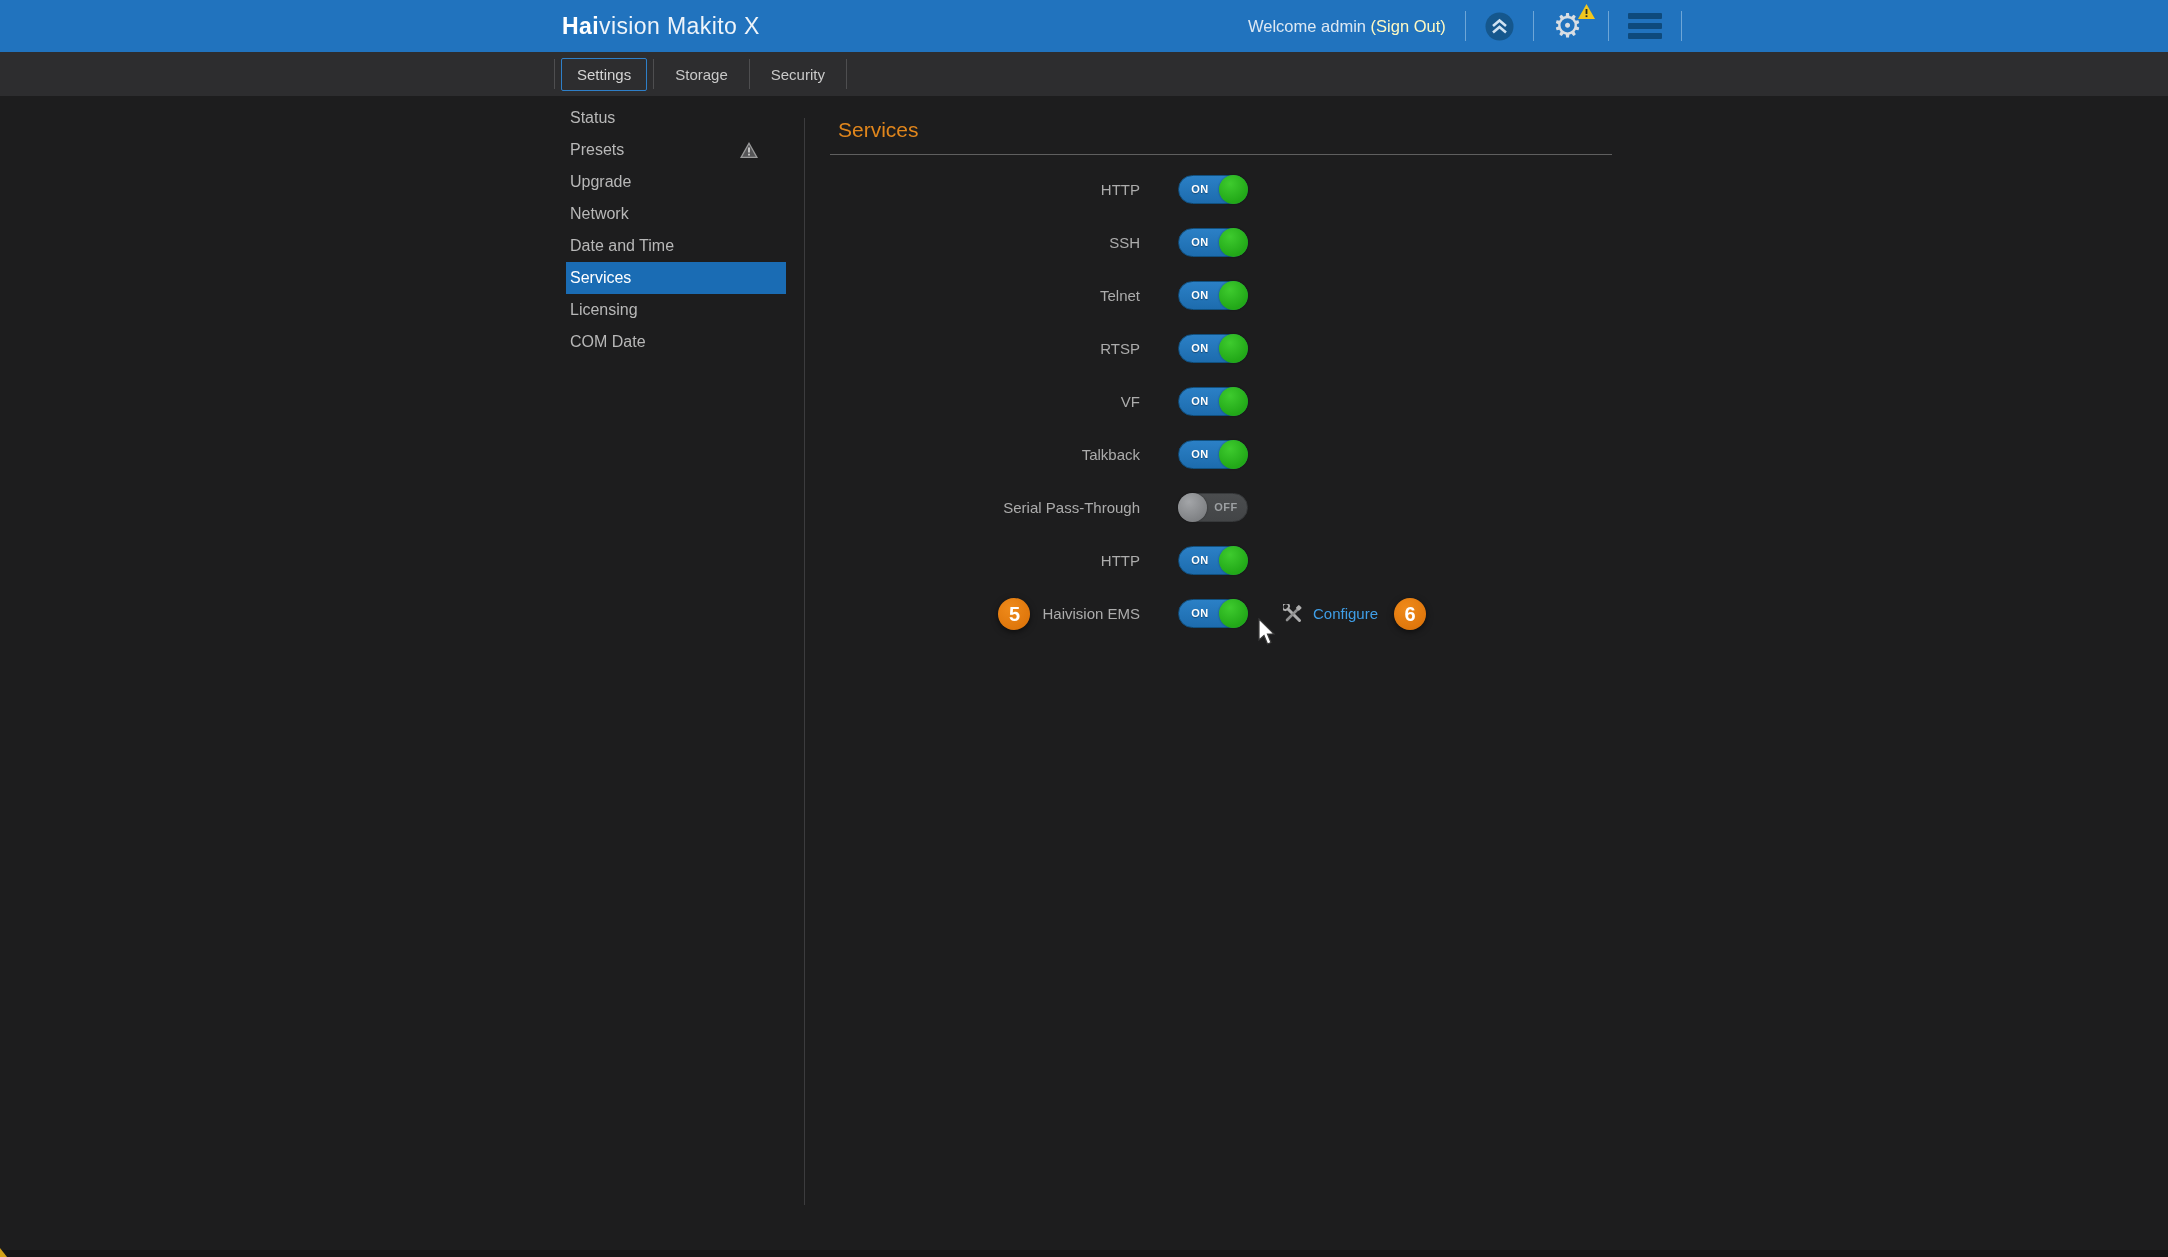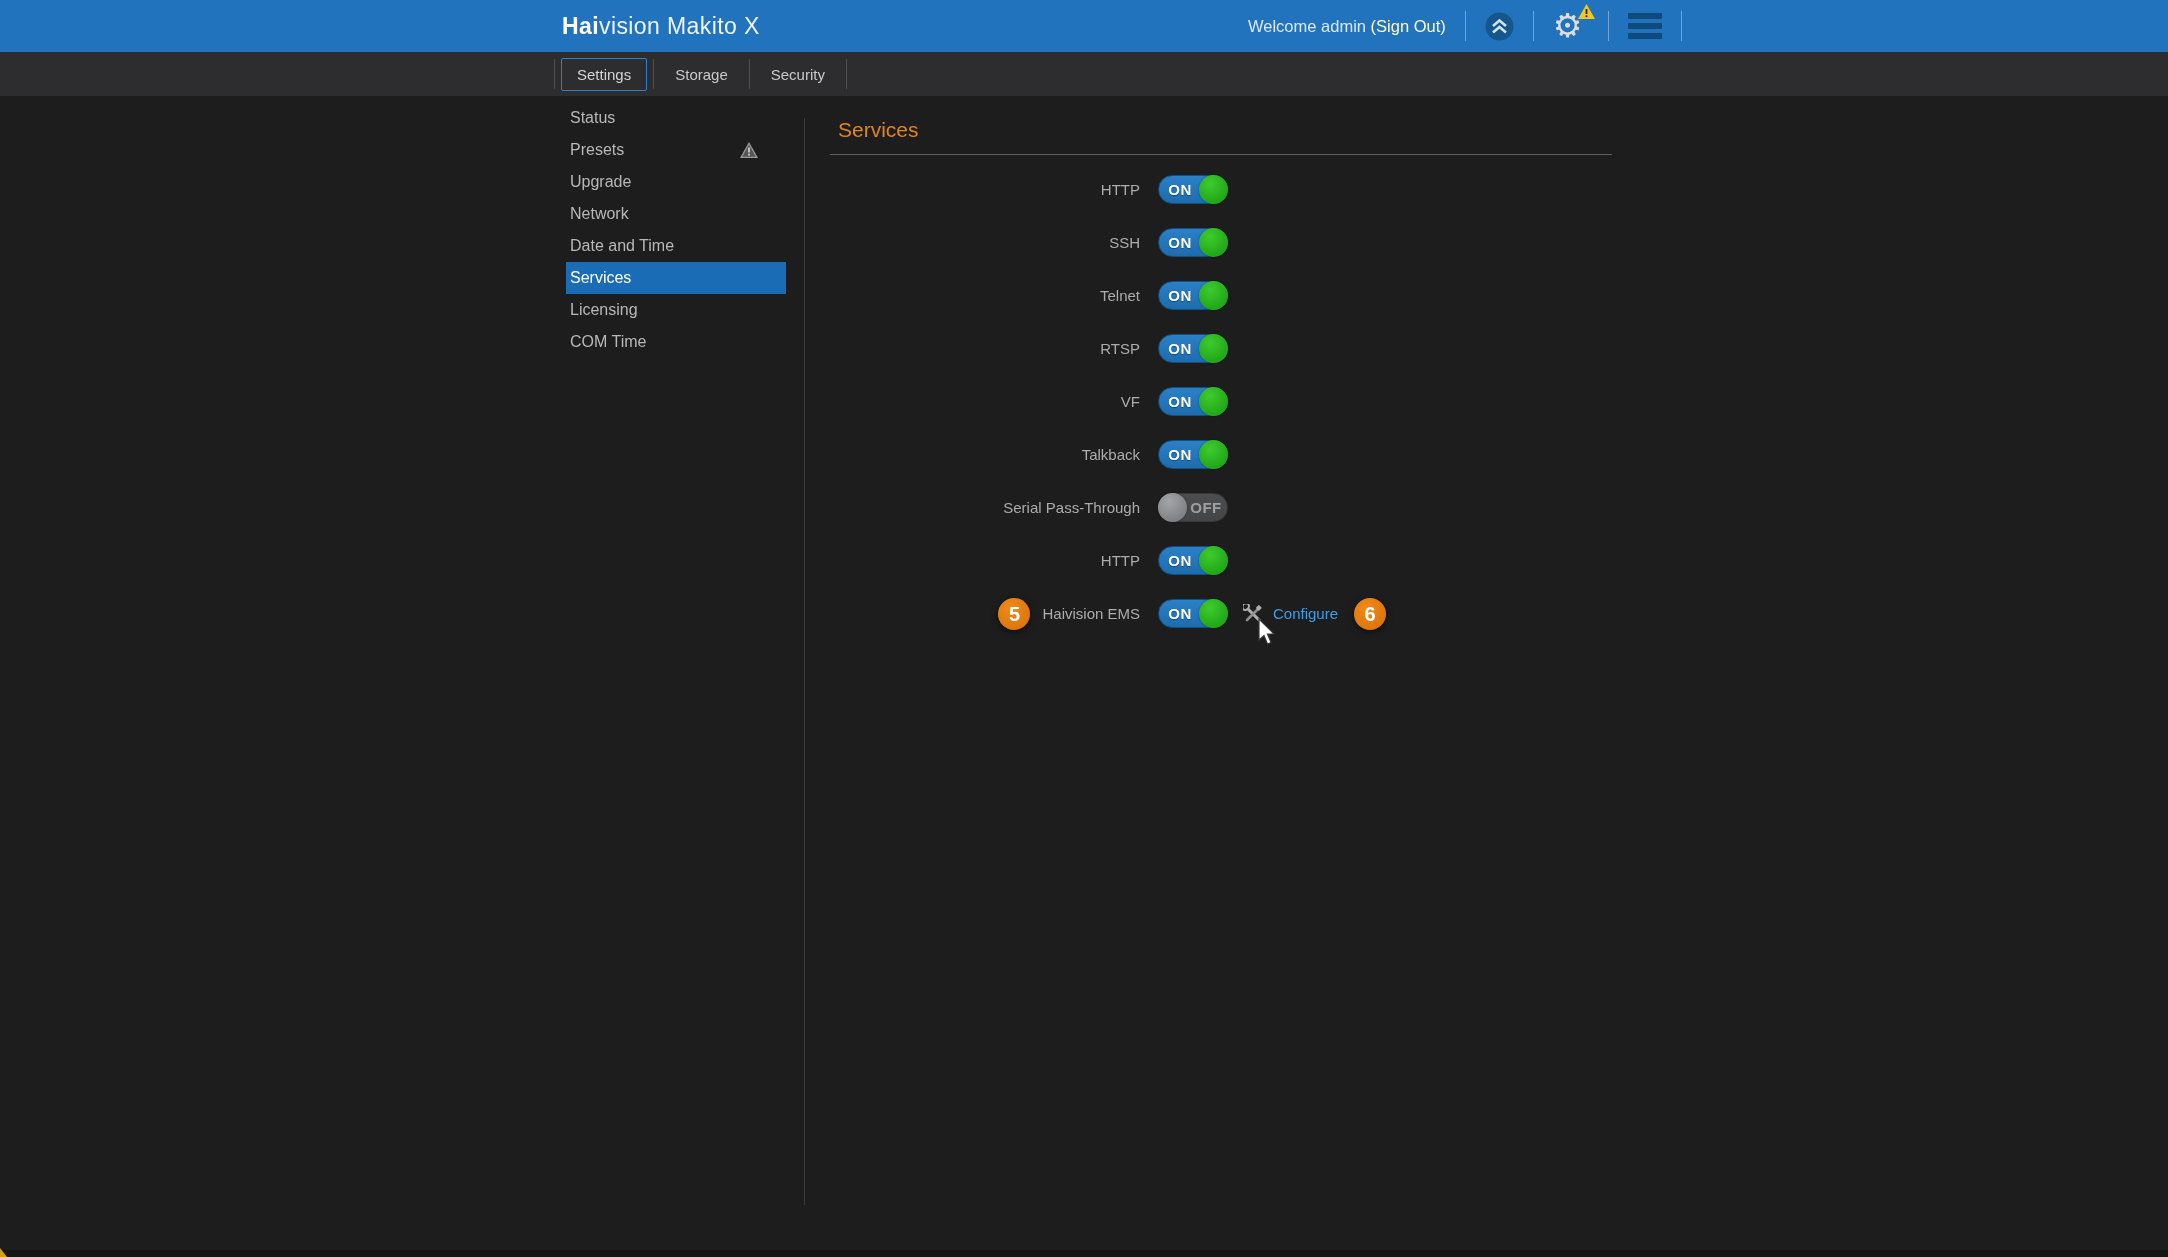--- a/index.html
+++ b/index.html
@@ -36,29 +36,29 @@
   .side-item{height:32px;display:flex;align-items:center;padding:0 10px 0 4px;
     font-size:16px;color:#b8b8b8;cursor:pointer;}
   .side-item[data-selected="true"]{background:#1a6cb4;color:#ffffff;}
   .side-item .warn{margin-left:auto;margin-right:18px;display:flex;}
   .v-divider{position:absolute;left:804px;top:118px;width:1px;height:1087px;background:#3c3c3e;}
   
   .content{position:absolute;left:830px;top:118px;width:782px;}
   .page-heading{font-size:21px;color:#e1861c;padding-left:8px;margin:0 0 12px 0;font-weight:normal;}
   .rule{height:1px;background:#5f5f5f;margin:0;}
   .rows{margin-top:8px;}
-  .svc-row{display:flex;align-items:center;height:53px;}
+  .svc-row{display:flex;align-items:center;height:53px;gap:20px;}
   .svc-label-cell{width:310px;display:flex;justify-content:flex-end;align-items:center;gap:12px;flex:0 0 auto;}
   .svc-label{font-size:15px;color:#acacac;text-align:right;white-space:nowrap;}
   .toggle{position:relative;width:70px;height:29px;border-radius:15px;margin-left:18px;
     flex:0 0 auto;cursor:pointer;box-sizing:border-box;}
   .toggle[data-state="ON"]{background:linear-gradient(#2b80c6,#1d6cae);border:1px solid #11507f;}
   .toggle[data-state="OFF"]{background:linear-gradient(#4b4d4f,#434547);border:1px solid #37393b;cursor:default;}
   .t-text{position:absolute;top:0;width:40px;text-align:center;line-height:27px;
-    font-size:15px;font-weight:bold;letter-spacing:.5px;}
+    font-size:11px;font-weight:bold;letter-spacing:.5px;}
   .toggle[data-state="ON"] .t-text{left:1px;color:#ffffff;text-shadow:0 1px 1px rgba(0,0,0,.35);}
   .toggle[data-state="OFF"] .t-text{right:1px;color:#9da0a3;}
   .knob{position:absolute;top:-1px;width:29px;height:29px;border-radius:50%;}
   .toggle[data-state="ON"] .knob{right:-1px;background:radial-gradient(circle at 38% 30%,#3ecb2e,#22a818 70%);
     box-shadow:0 0 2px rgba(0,0,0,.4);}
   .toggle[data-state="OFF"] .knob{left:-1px;background:radial-gradient(circle at 38% 30%,#a3a5a8,#7e8083 75%);
     box-shadow:0 0 2px rgba(0,0,0,.4);}
   .svc-extra{display:flex;align-items:center;margin-left:15px;}
   .tools-icon{width:20px;height:20px;display:flex;}
   .cfg-link{font-size:15px;color:#3f9ee7;text-decoration:none;margin-left:10px;cursor:pointer;}
@@ -141,21 +141,21 @@
   <div class="side-item">
       <span>Date and Time</span>
     </div>
   <div class="side-item" data-selected="true">
       <span>Services</span>
     </div>
   <div class="side-item">
       <span>Licensing</span>
     </div>
   <div class="side-item">
-      <span>COM Time</span>
+      <span>COM Date</span>
     </div>
 </div>
 <div class="v-divider"></div>
 
 <div class="content">
   <h1 class="page-heading">Services</h1>
   <div class="rule"></div>
   <div class="rows">
 
     <div class="svc-row">

